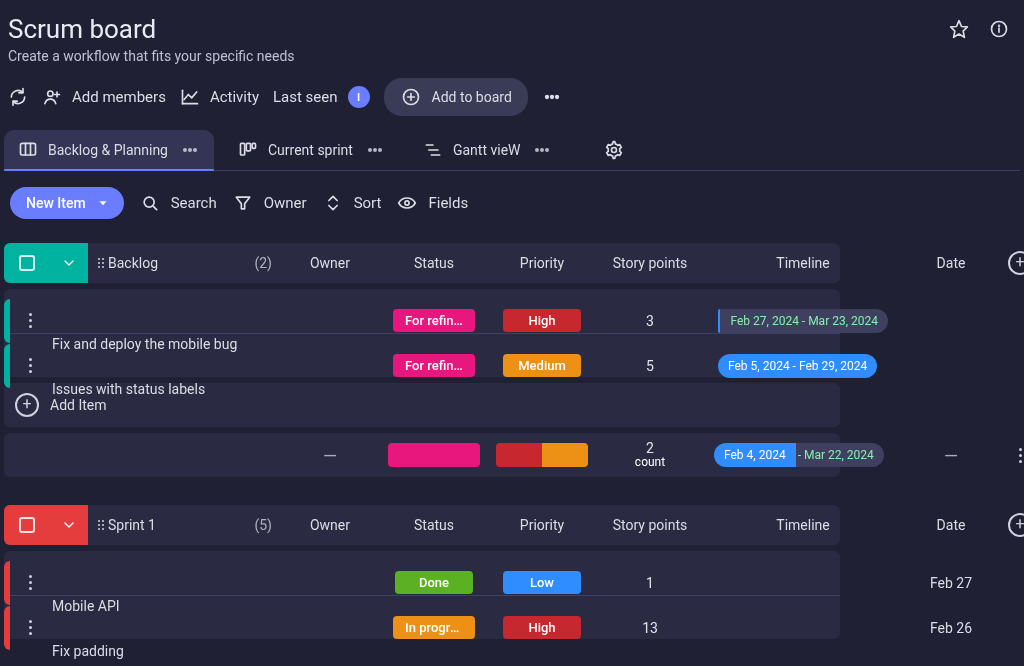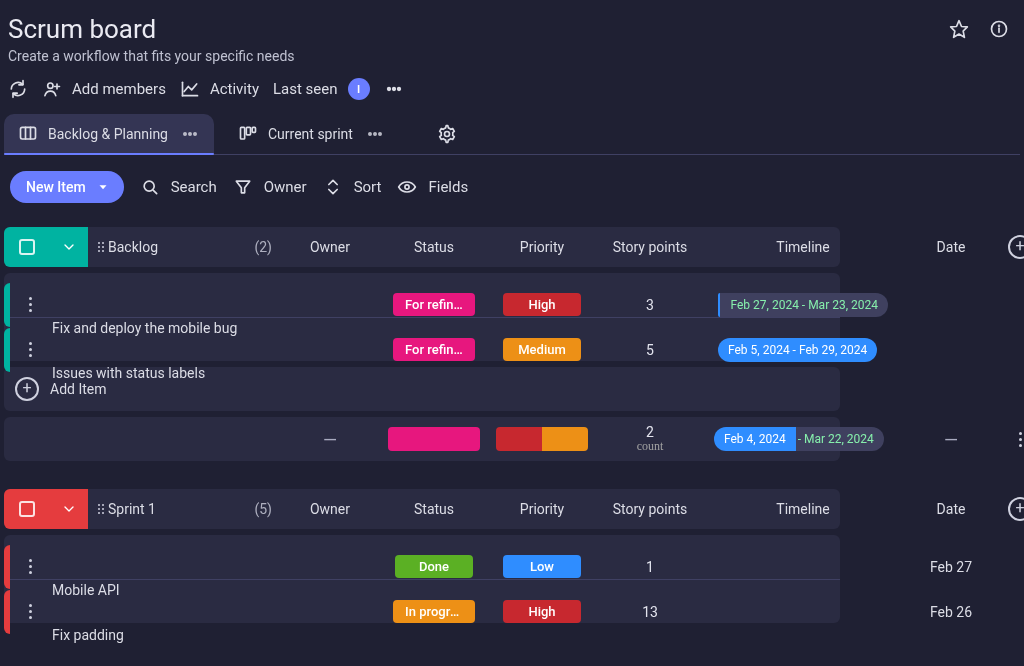--- a/index.html
+++ b/index.html
@@ -114,21 +114,21 @@
   .additem{display:grid;grid-template-columns:46px auto;align-items:center;height:44px;background:var(--panel);border-radius:6px;margin-top:6px;}
   .additem .ic{display:flex;align-items:center;justify-content:center;}
 
   .summary{display:grid;grid-template-columns:276px 100px 108px 108px 108px 198px 98px 40px;align-items:center;height:44px;background:var(--panel);border-radius:6px;margin-top:6px;}
   .summary .dash{display:flex;align-items:center;justify-content:center;color:#a9abc0;font-size:18px;}
   .bar{height:24px;border-radius:4px;width:92px;}
   .bar.split{display:flex;overflow:hidden;}
   .bar.split > span{height:100%;}
   .countcell{display:flex;flex-direction:column;align-items:center;line-height:1.1;}
   .countcell .n{color:#e3e4ee;}
-  .countcell .lbl{color:#a3a3a3;font-size:12px;font-family:Liberation Serif, serif;}
+  .countcell .lbl{color:#ffffff;font-size:12px;}
   .sumtl{display:flex;align-items:center;width:170px;margin-left:10px;}
 
   .svg-stroke{stroke:var(--text);fill:none;stroke-width:2;stroke-linecap:round;stroke-linejoin:round;}
 </style>
 </head>
 <body>
 
 <div class="page">
 
   <div class="title-row">
@@ -180,20 +180,30 @@
             <polyline points="3 20 3 4"></polyline>
             <polyline points="3 20 21 20"></polyline>
             <polyline points="5 15 10 9 14 13 20 6"></polyline>
           </svg>
       </span>
       <span>Activity</span>
     </div>
     <div class="tb-item">
       <span>Last seen</span>
       <span class="avatar">I</span>
+    </div>
+    <div class="btn-pill">
+      <span class="ico">
+        <svg viewBox="0 0 24 24" class="svg-stroke">
+            <circle cx="12" cy="12" r="9"></circle>
+            <line x1="12" y1="8" x2="12" y2="16"></line>
+            <line x1="8" y1="12" x2="16" y2="12"></line>
+          </svg>
+      </span>
+      <span>Add to board</span>
     </div>
     <div class="tb-item">
       <span class="ico">
         <svg viewBox="0 0 24 24">
             <circle cx="6" cy="12" r="1.6" fill="#dcdde6"></circle>
             <circle cx="12" cy="12" r="1.6" fill="#dcdde6"></circle>
             <circle cx="18" cy="12" r="1.6" fill="#dcdde6"></circle>
           </svg>
       </span>
     </div>
@@ -219,20 +229,37 @@
     </div>
     <div class="tab">
       <span class="ico">
         <svg viewBox="0 0 24 24" class="svg-stroke">
             <rect x="3" y="4" width="5" height="14" rx="1"></rect>
             <rect x="10" y="4" width="5" height="9" rx="1"></rect>
             <rect x="17" y="4" width="4" height="6" rx="1"></rect>
           </svg>
       </span>
       <span>Current sprint</span>
+      <span class="ico tab-dots">
+        <svg viewBox="0 0 24 24">
+            <circle cx="6" cy="12" r="1.4" fill="#dcdde6"></circle>
+            <circle cx="12" cy="12" r="1.4" fill="#dcdde6"></circle>
+            <circle cx="18" cy="12" r="1.4" fill="#dcdde6"></circle>
+          </svg>
+      </span>
+    </div>
+    <div class="tab">
+      <span class="ico">
+        <svg viewBox="0 0 24 24" class="svg-stroke">
+            <line x1="4" y1="6" x2="12" y2="6"></line>
+            <line x1="7" y1="12" x2="18" y2="12"></line>
+            <line x1="10" y1="18" x2="20" y2="18"></line>
+          </svg>
+      </span>
+      <span>Gantt vieW</span>
       <span class="ico tab-dots">
         <svg viewBox="0 0 24 24">
             <circle cx="6" cy="12" r="1.4" fill="#dcdde6"></circle>
             <circle cx="12" cy="12" r="1.4" fill="#dcdde6"></circle>
             <circle cx="18" cy="12" r="1.4" fill="#dcdde6"></circle>
           </svg>
       </span>
     </div>
     <div class="tab tab-gear">
       <span class="ico">

